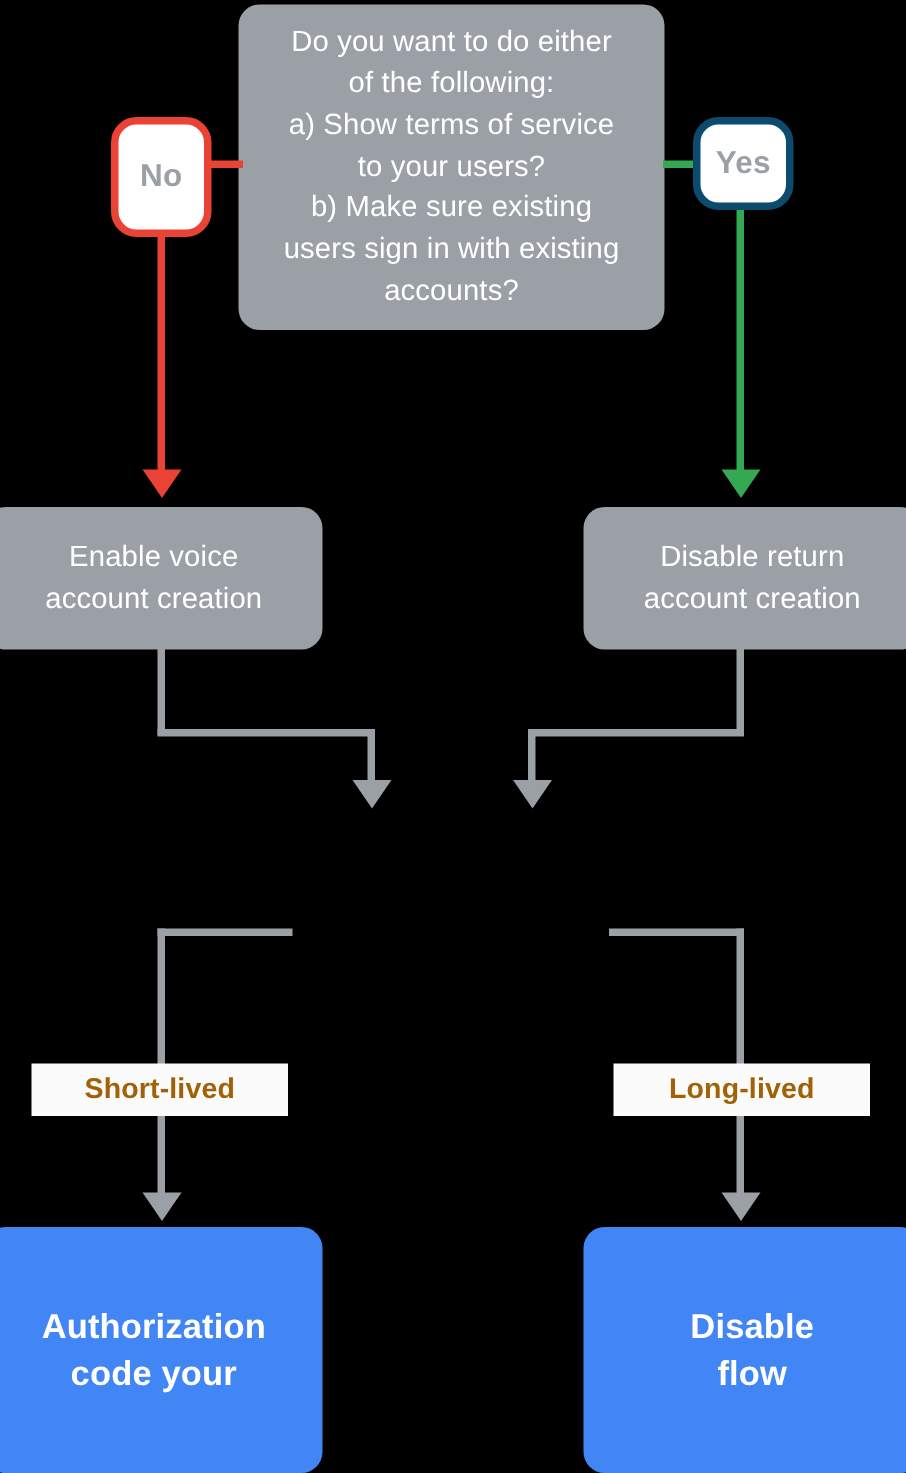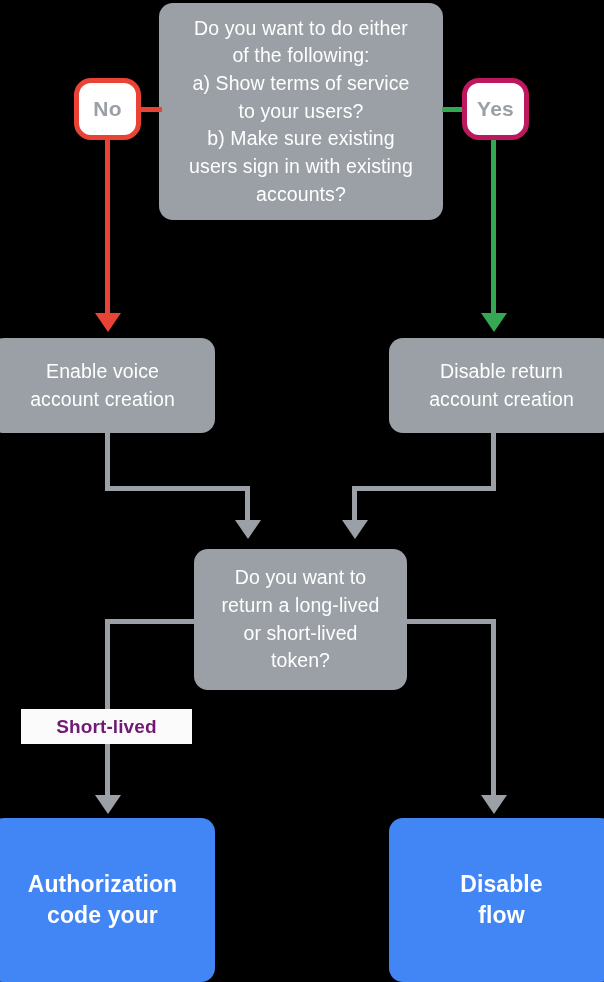--- a/index.html
+++ b/index.html
@@ -59,31 +59,31 @@
     justify-content: center;
     background: #ffffff;
     border-radius: 17px;
     font-size: 21px;
     font-weight: 700;
     color: #9aa0a6;
     letter-spacing: 0.2px;
     z-index: 6;
   }
   .chip-no  { border: 5px solid #ea4335; }
-  .chip-yes { border: 5px solid #be185d; }
+  .chip-yes { border: 5px solid #0c4a6e; }
 
   
   .edge-label {
     position: absolute;
     box-sizing: border-box;
     display: flex;
     align-items: center;
     justify-content: center;
     background: #fbfbfb;
-    color: #701a75;
+    color: #a16207;
     font-size: 19px;
     font-weight: 700;
     letter-spacing: 0.1px;
     z-index: 5;
   }
 
   
   .conn {
     position: absolute;
     background: #9aa0a6;
@@ -143,49 +143,46 @@
   <div class="node node-gray" style="left:159px; top:3px; width:284px; height:217px; padding:4px 12px;">
     <span class="txt">Do you want to do either
 of the following:
 a) Show terms of service
 to your users?
 b) Make sure existing
 users sign in with existing
 accounts?</span>
   </div>
 
-  <div class="chip chip-no" style="left:74px; top:78px; width:67px; height:62px;">
+  <div class="chip chip-no" style="left:74px; top:78px; width:67px; height:80px;">
     <span>No</span>
   </div>
 
   <div class="chip chip-yes" style="left:462px; top:78px; width:67px; height:62px;">
     <span>Yes</span>
   </div>
 
   <div class="node node-gray" style="left:-10px; top:338px; width:225px; height:95px; padding:8px 12px;">
     <span class="txt">Enable voice
 account creation</span>
   </div>
 
   <div class="node node-gray" style="left:389px; top:338px; width:225px; height:95px; padding:8px 12px;">
     <span class="txt">Disable return
 account creation</span>
   </div>
 
-  <div class="node node-gray" style="left:194px; top:549px; width:213px; height:141px; padding:8px 12px;">
-    <span class="txt">Do you want to
-return a long-lived
-or short-lived
-token?</span>
-  </div>
 
   <div class="edge-label" style="left:21px; top:709px; width:171px; height:35px;">
     <span>Short-lived</span>
   </div>
 
+  <div class="edge-label" style="left:409px; top:709px; width:171px; height:35px;">
+    <span>Long-lived</span>
+  </div>
 
   <div class="node node-blue" style="left:-10px; top:818px; width:225px; height:164px; padding:8px 12px;">
     <span class="txt">Authorization
 code your</span>
   </div>
 
   <div class="node node-blue" style="left:389px; top:818px; width:225px; height:164px; padding:8px 12px;">
     <span class="txt">Disable
 flow</span>
   </div>

